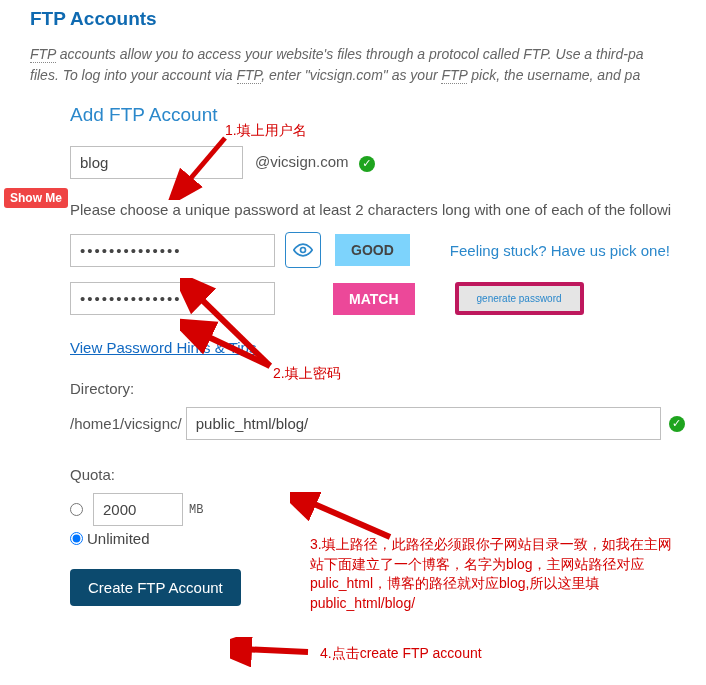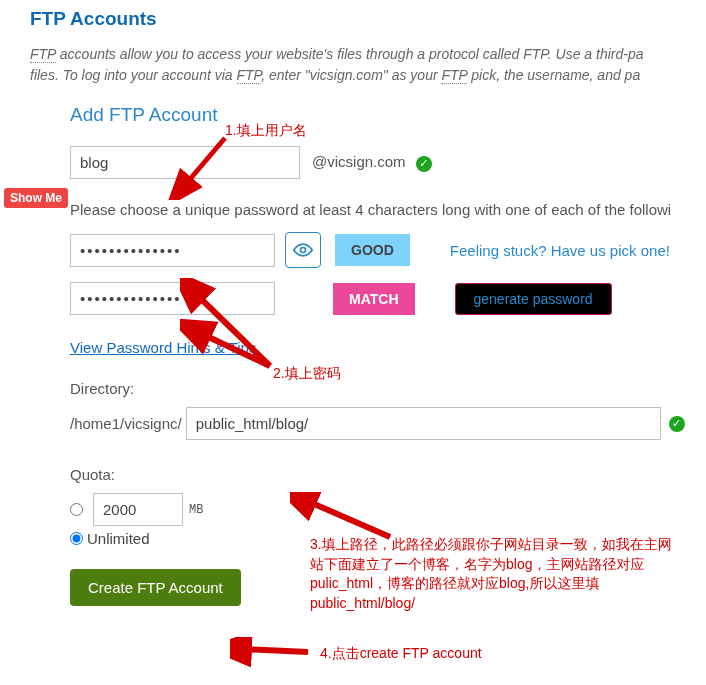--- a/index.html
+++ b/index.html
@@ -6,44 +6,44 @@
   .page{width:706px;height:685px;box-sizing:border-box;padding:8px 0 0 0;position:relative;overflow:hidden;}
   .inner{padding-left:30px;padding-right:10px;}
   h1{color:#0f6ab1;font-size:19px;font-weight:700;margin:0 0 14px 0;}
   .desc{font-style:italic;color:#666;font-size:14px;line-height:1.5;margin-bottom:18px;white-space:nowrap;overflow:hidden;}
   .desc .tip{border-bottom:1px dotted #888;}
   h2{color:#2b88cb;font-size:19px;font-weight:400;margin:0 0 20px 0;padding-left:40px;}
   .showme{position:absolute;left:4px;top:188px;background:#ef4444;color:#fff;font-size:12px;font-weight:600;padding:3px 6px;border-radius:3px;}
   .form{padding-left:40px;}
   .row{display:flex;align-items:center;margin-bottom:14px;}
   input[type=text],input[type=password]{border:1px solid #bfbfbf;padding:7px 9px;font-size:15px;color:#444;font-family:inherit;box-sizing:border-box;}
-  .login-input{width:230px;}
+  .login-input{width:173px;}
   .at{margin-left:12px;color:#555;font-size:15px;}
   .check-icon{display:inline-flex;width:16px;height:16px;border-radius:50%;background:#1ea41e;color:#fff;align-items:center;justify-content:center;font-size:11px;margin-left:6px;font-style:normal;}
   .hint{color:#555;font-size:15px;margin:22px 0 14px 0;white-space:nowrap;overflow:hidden;}
   .pw-input{width:205px;letter-spacing:2px;font-size:9px;}
   .eye{width:34px;height:34px;border:1px solid #2b88cb;border-radius:4px;display:flex;align-items:center;justify-content:center;margin-left:10px;color:#2b88cb;cursor:pointer;}
   .eye svg{width:20px;height:20px;}
   .badge{margin-left:14px;padding:8px 16px;font-weight:600;color:#fff;font-size:14px;}
   .good{background:#7dd3fc;color:#444;}
   .match{background:#ec4899;}
   .stuck{color:#2b88cb;font-size:15px;margin-left:40px;}
-  .genbtn{border:1px solid #be185d;color:#2b88cb;background:#000000;padding:7px 18px;font-size:14px;border-radius:3px;cursor:pointer;margin-left:40px;}
+  .genbtn{border:4px solid #be185d;color:#2b88cb;background:#e5e5e5;padding:7px 18px;font-size:10px;border-radius:3px;cursor:pointer;margin-left:40px;}
   .pwlink{margin:24px 0 24px 0;}
   .pwlink a{color:#1169c2;text-decoration:underline;font-size:15px;}
   .label{color:#555;font-size:15px;margin-bottom:10px;}
   .dirrow{display:flex;align-items:center;margin-bottom:26px;}
   .dirprefix{color:#555;font-size:15px;margin-right:4px;}
   .dir-input{flex:0 0 475px;width:475px;}
   .quota-opts{margin:8px 0 22px 0;}
   .quota-opts .optline{display:flex;align-items:center;margin-bottom:4px;}
   .quota-input{width:90px;margin:0 6px;}
   .mb{font-size:12px;color:#555;font-family:Liberation Mono, monospace;}
   .radio{margin:0 4px 0 0;}
-  .create{background:#4d7c0f;color:#fff;border:none;border-radius:4px;padding:10px 18px;font-size:15px;cursor:pointer;}
+  .create{background:#0c4a6e;color:#fff;border:none;border-radius:4px;padding:10px 18px;font-size:15px;cursor:pointer;}
   
   .anno{position:absolute;color:#d40000;font-size:14px;font-family:"Microsoft YaHei",sans-serif;pointer-events:none;}
   .arrow-svg{position:absolute;pointer-events:none;}
 </style>
 </head>
 <body>
 <div class="page">
 
 <div class="inner">
   <h1>FTP Accounts</h1>
@@ -62,21 +62,21 @@
       <div class="form">
 
   <div class="row">
     <input type="text" class="login-input" value="blog" style="">
     <span class="at">
       <span>@vicsign.com</span>
       <span class="check-icon">✓</span>
     </span>
   </div>
 
-  <div class="hint">Please choose a unique password at least 4 characters long with one of each of the followi</div>
+  <div class="hint">Please choose a unique password at least 2 characters long with one of each of the followi</div>
 
   <div class="row">
     <input type="password" class="pw-input" value="••••••••••••••" style="">
     <span class="eye">
       <svg viewBox="0 0 24 24" fill="none" stroke="#2b88cb" stroke-width="2">
               <path d="M1 12s4-7 11-7 11 7 11 7-4 7-11 7S1 12 1 12z"></path>
               <circle cx="12" cy="12" r="3"></circle>
             </svg>
     </span>
     <span class="badge good">GOOD</span>

